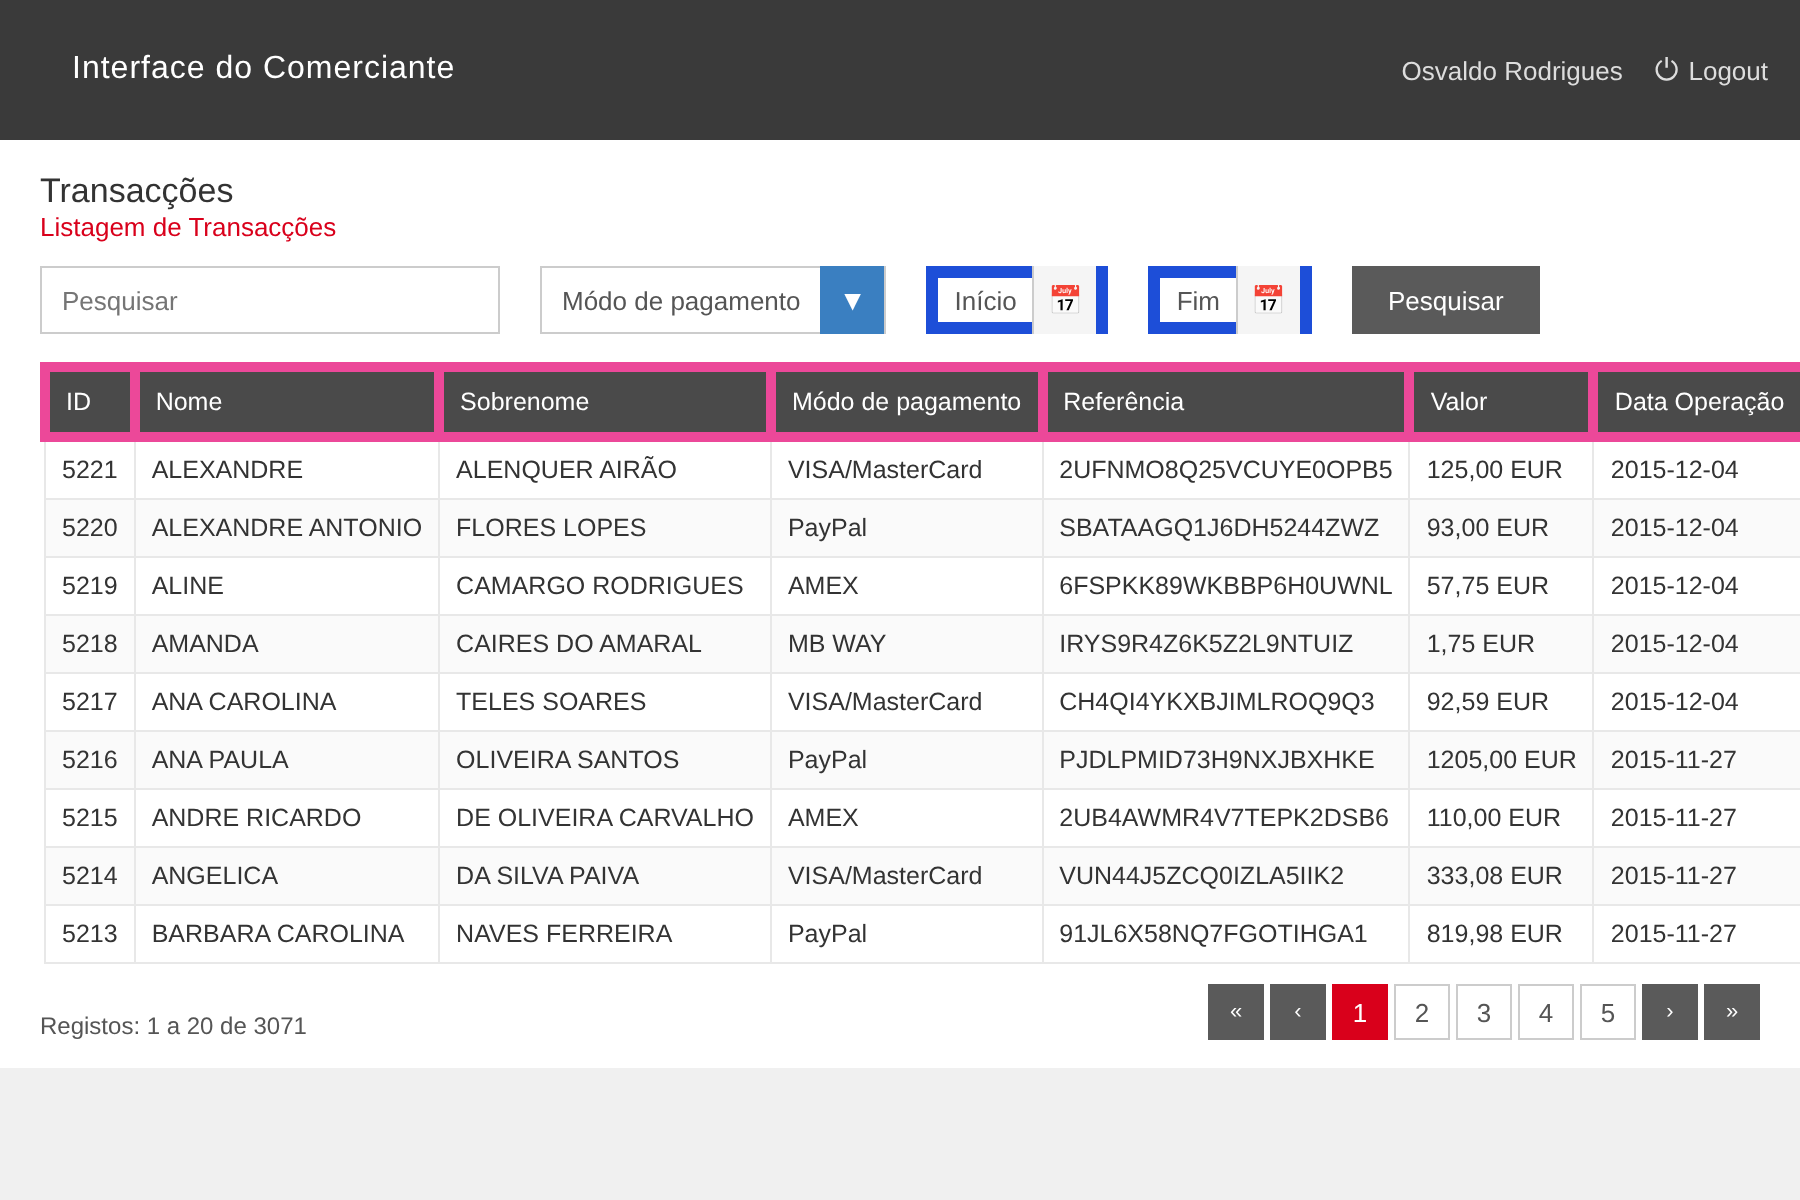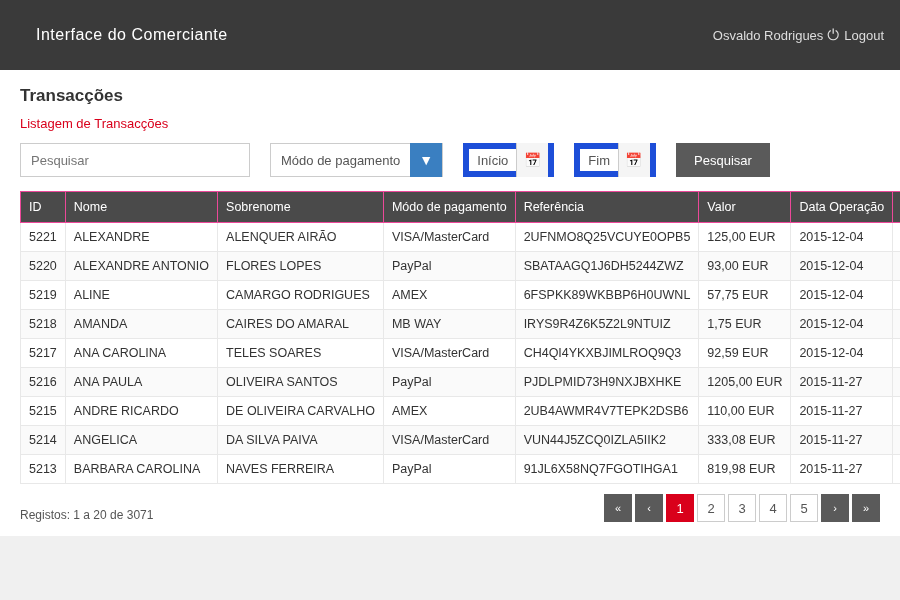--- a/index.html
+++ b/index.html
@@ -5,50 +5,50 @@
     * { box-sizing: border-box; margin: 0; padding: 0; }
     body { font-family: Arial, sans-serif; font-size: 13px; background: #f0f0f0; color: #333; width: 900px; height: 600px; overflow: hidden; }
 
     
     .header { background: #3a3a3a; display: flex; align-items: center; justify-content: space-between; padding: 0 16px; height: 70px; }
     .logo-box { background: white; border-radius: 6px; padding: 6px 10px; display: flex; align-items: center; }
     .logo-text { font-size: 22px; font-weight: bold; color: #d9001b; letter-spacing: 1px; }
     .logo-o { display: inline-block; width: 14px; height: 14px; border: 3px solid #d9001b; border-radius: 50%; vertical-align: middle; margin: 0 1px; }
     .header-title { color: white; font-size: 16px; font-weight: 300; letter-spacing: 0.5px; margin-left: 20px; flex: 1; }
     .header-title span { font-weight: normal; }
-    .header-right { display: flex; align-items: center; gap: 4px; color: #ccc; font-size: 13px; }
+    .header-right { display: flex; align-items: center; gap: 16px; color: #ccc; font-size: 13px; }
     .user-name { color: #ddd; }
     .logout-btn { display: flex; align-items: center; gap: 5px; color: #ddd; cursor: pointer; border: none; background: none; font-size: 13px; }
 
     
     .top-bar { background: #3a3a3a; text-align: right; padding: 4px 16px; font-size: 11px; color: #aaa; border-bottom: 1px solid #555; }
 
     
     .header-container { background: #3a3a3a; }
 
     
     .content { background: white; margin: 0; padding: 16px 20px 10px 20px; }
-    .page-title { font-size: 17px; color: #333; font-weight: bold; margin-bottom: 10px; }
+    .page-title { font-size: 17px; color: #333; font-weight: normal; }
     .section-link { color: #d9001b; font-size: 13px; margin-bottom: 12px; display: block; text-decoration: none; }
 
     
     .filter-bar { display: flex; align-items: center; gap: 20px; margin-bottom: 14px; }
     .search-input { border: 1px solid #ccc; padding: 6px 10px; width: 230px; font-size: 13px; height: 34px; }
     .payment-select { display: flex; align-items: center; border: 1px solid #ccc; height: 34px; background: white; }
     .payment-select-label { padding: 0 10px; font-size: 13px; color: #555; }
     .payment-select-arrow { background: #3a7fc1; color: white; width: 32px; height: 34px; display: flex; align-items: center; justify-content: center; cursor: pointer; font-size: 14px; }
     .date-input { display: flex; align-items: center; border: 6px solid #1d4ed8; height: 34px; background: white; }
     .date-label { padding: 0 8px; font-size: 13px; color: #555; }
     .date-icon { background: #f5f5f5; border-left: 1px solid #ccc; width: 32px; height: 34px; display: flex; align-items: center; justify-content: center; cursor: pointer; color: #555; font-size: 14px; }
     .search-btn { background: #5a5a5a; color: white; border: none; padding: 0 18px; height: 34px; font-size: 13px; cursor: pointer; }
 
     
     .data-table { width: 100%; border-collapse: collapse; font-size: 12.5px; }
     .data-table thead tr { background: #4a4a4a; color: white; }
-    .data-table thead th { padding: 8px 8px; text-align: left; font-weight: normal; border: 1px solid #ec4899; white-space: nowrap; }
+    .data-table thead th { padding: 8px 8px; text-align: left; font-weight: normal; border: 5px solid #ec4899; white-space: nowrap; }
     .data-table tbody tr { background: white; border-bottom: 1px solid #e0e0e0; }
     .data-table tbody tr:nth-child(even) { background: #fafafa; }
     .data-table tbody td { padding: 7px 8px; border: 1px solid #e8e8e8; white-space: nowrap; }
 
     
     .pagination-bar { display: flex; align-items: flex-end; justify-content: space-between; padding: 10px 0 4px 0; }
     .records-info { font-size: 12px; color: #555; }
     .pagination { display: flex; align-items: center; gap: 3px; }
     .page-btn { width: 28px; height: 28px; display: flex; align-items: center; justify-content: center; border: 1px solid #ccc; background: white; cursor: pointer; font-size: 13px; color: #555; }
     .page-btn.active { background: #d9001b; color: white; border-color: #d9001b; }

